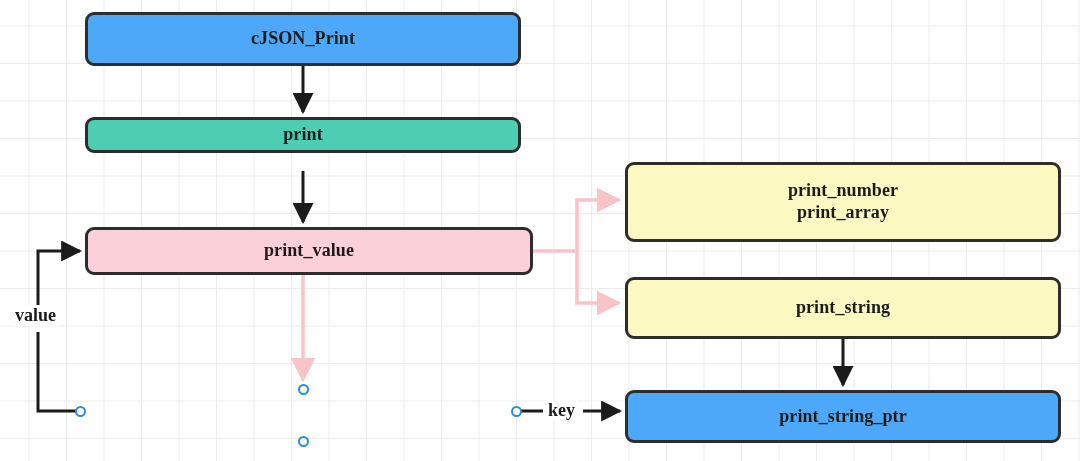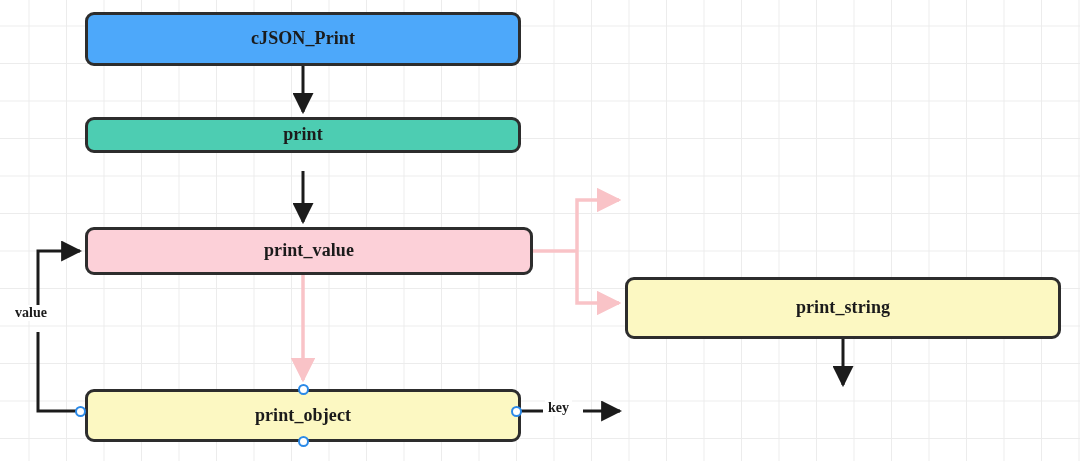--- a/index.html
+++ b/index.html
@@ -39,21 +39,21 @@
     font-weight: bold;
     font-size: 18px;
     color: #1b1b1b;
     line-height: 1.22;
     letter-spacing: 0.1px;
     white-space: pre-line;
   }
   .edge-label {
     position: absolute;
     font-weight: bold;
-    font-size: 14px;
+    font-size: 18px;
     color: #1b1b1b;
     background: #ffffff;
     padding: 0 3px;
     white-space: nowrap;
   }
   .handle {
     position: absolute;
     width: 11px;
     height: 11px;
     box-sizing: border-box;
@@ -103,29 +103,33 @@
   </div>
 
   <div class="node" style="left:85px; top:117px; width:436px; height:36px; background:#4dcdb2;">
     <span>print</span>
   </div>
 
   <div class="node" style="left:85px; top:227px; width:448px; height:48px; background:#fcd0d8;">
     <span>print_value</span>
   </div>
 
-  <div class="node" style="left:85px; top:389px; width:436px; height:53px; background:#fcf8c2;">
-    <span>print_object</span>
+
+  <div class="node" style="left:625px; top:162px; width:436px; height:80px; background:#fcf8c2;">
+    <span>print_number
+print_array</span>
   </div>
-
 
   <div class="node" style="left:625px; top:277px; width:436px; height:62px; background:#fcf8c2;">
     <span>print_string</span>
   </div>
 
+  <div class="node" style="left:625px; top:390px; width:436px; height:53px; background:#4da8fa;">
+    <span>print_string_ptr</span>
+  </div>
 
   <div class="edge-label" style="left:12px; top:305px;">value</div>
 
   <div class="edge-label" style="left:545px; top:400px;">key</div>
 
   <div class="handle" style="left:298px; top:384px;"></div>
   <div class="handle" style="left:298px; top:436px;"></div>
   <div class="handle" style="left:75px; top:406px;"></div>
   <div class="handle" style="left:511px; top:406px;"></div>
 

